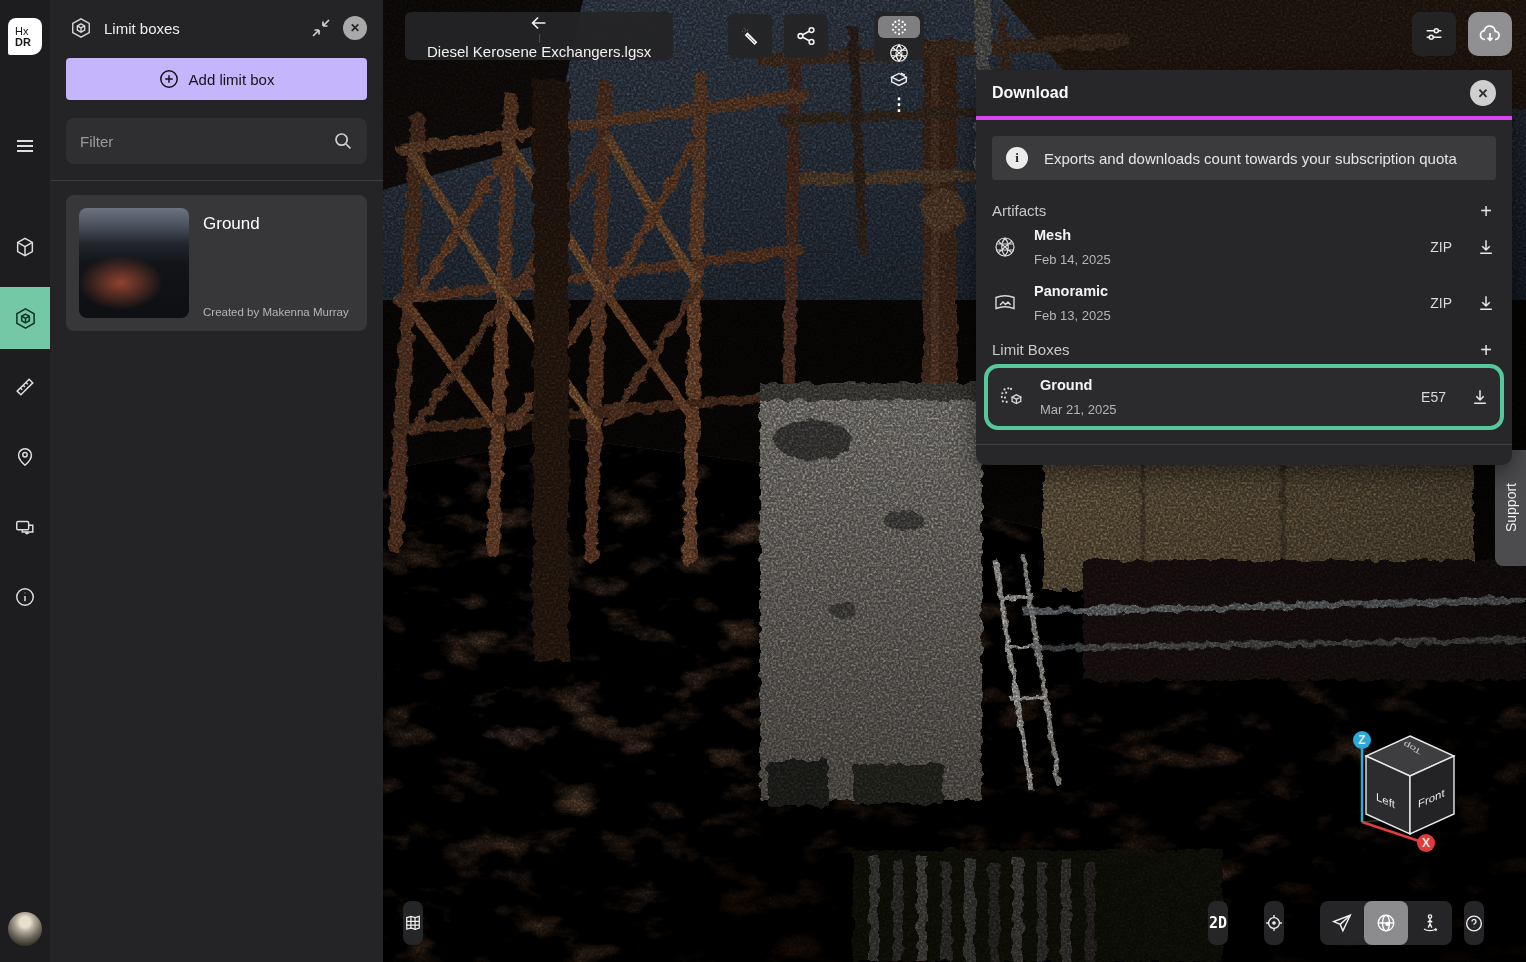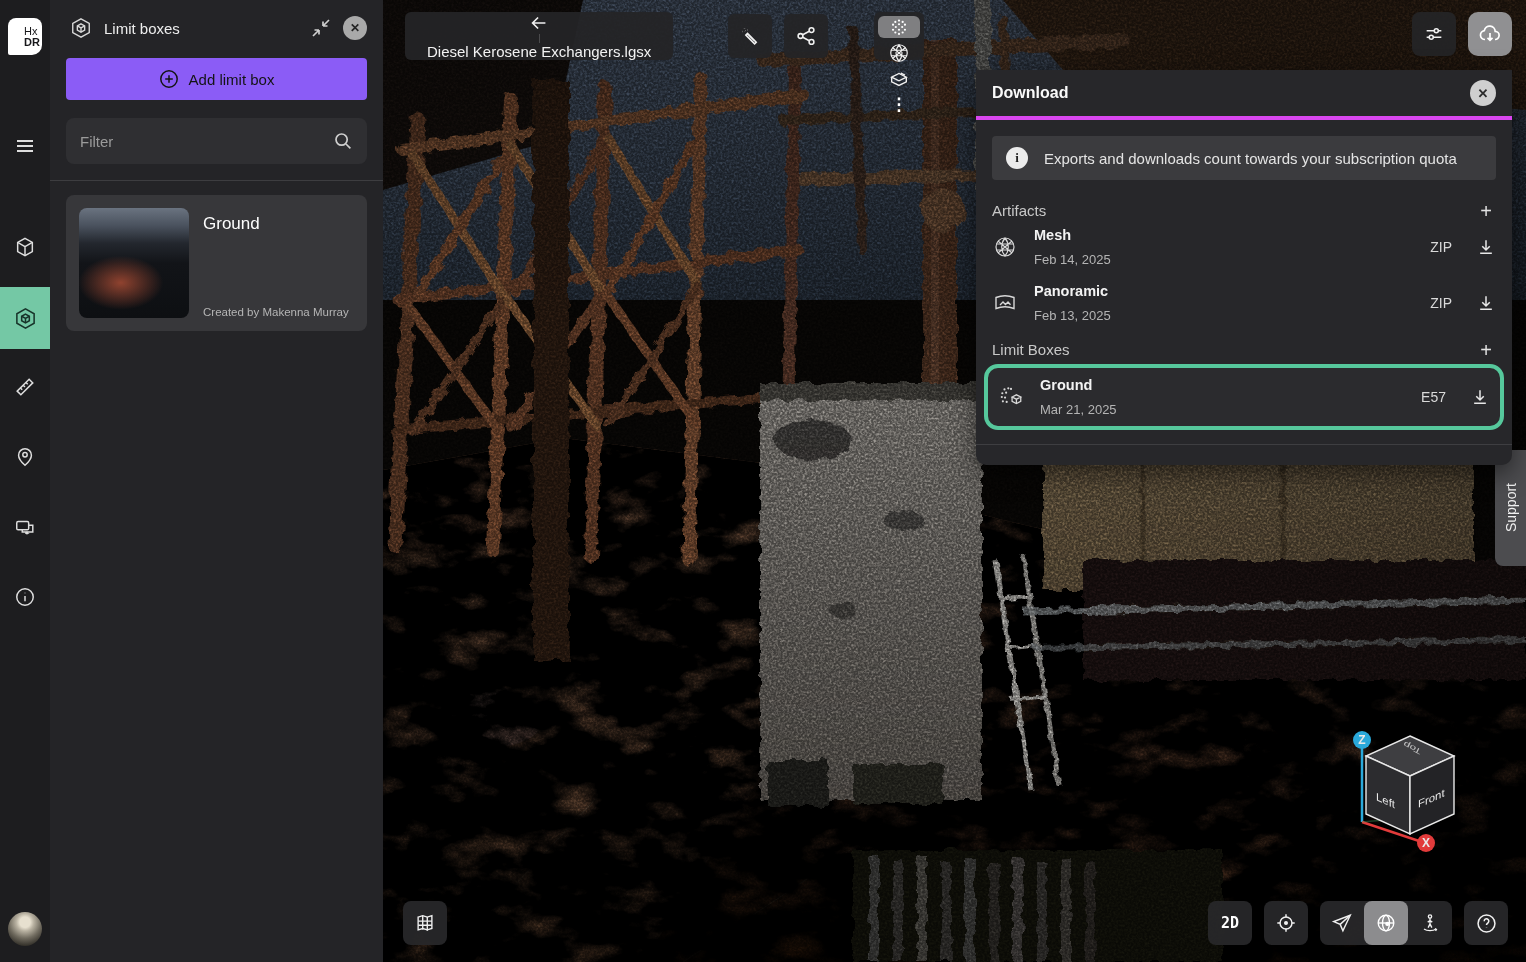--- a/index.html
+++ b/index.html
@@ -3,36 +3,36 @@
 <meta charset="utf-8">
 <style>
   * { margin:0; padding:0; box-sizing:border-box; }
   html,body { width:1526px; height:962px; overflow:hidden; background:#0d0b09;
     font-family:"Liberation Sans", sans-serif; color:#e8e8e8; }
 
   
   #rail { position:absolute; left:0; top:0; width:50px; height:962px; background:#1d1d1f; z-index:20; }
   #rail .logo { position:absolute; left:8px; top:18px; width:34px; height:37px; background:#fff;
     border-radius:8px 8px 10px 2px; color:#17171a; font-size:11px; line-height:11px; font-weight:bold;
-    display:flex; flex-direction:column; justify-content:center; padding-left:16px; }
+    display:flex; flex-direction:column; justify-content:center; padding-left:7px; }
   #rail .logo .l1 { font-weight:normal; }
   .rail-item { position:absolute; left:0; width:50px; height:44px; display:flex; align-items:center; justify-content:center; cursor:pointer; }
   .rail-item.active { height:62px; background:#74c8a5; }
   .rail-item svg { stroke:#dedede; }
   .rail-item.active svg { stroke:#18342a; }
   #rail .avatar { position:absolute; left:8px; bottom:16px; width:34px; height:34px; border-radius:50%;
     background: radial-gradient(circle at 50% 30%, #e7e0cf 0 18%, #b9b2a2 30%, #6f6a5e 55%, #35322b 80%, #232119 100%); }
 
   
   #leftpanel { position:absolute; left:50px; top:0; width:333px; height:962px; background:#242427; z-index:15; }
   #lp-header { display:flex; align-items:center; gap:12px; padding:16px 16px 10px 20px; }
   #lp-title { font-size:15px; color:#ededed; flex:1; }
   .circle-btn { width:24px; height:24px; border-radius:50%; background:#a9a9a9; color:#242424;
     display:flex; align-items:center; justify-content:center; font-size:12px; font-weight:bold; cursor:pointer; }
-  #add-limit { margin:8px 16px 0; height:42px; background:#8b5cf6; border:none; border-radius:4px; width:301px;
+  #add-limit { margin:8px 16px 0; height:42px; background:#c4b5fd; border:none; border-radius:4px; width:301px;
     color:#141414; font-size:15px; display:flex; align-items:center; justify-content:center; gap:10px; cursor:pointer;
     font-family:"Liberation Sans", sans-serif; }
   #filterbox { margin:18px 16px 0; height:46px; background:#2f2f32; border-radius:8px; display:flex; align-items:center; padding:0 14px; }
   #filterbox input { flex:1; background:transparent; border:none; outline:none; color:#f9a8d4; font-size:15px;
     font-family:"Liberation Sans", sans-serif; }
   #filterbox input::placeholder { color:#9b9b9b; }
   #lp-divider { height:1px; background:#3d3d40; margin-top:16px; }
   #cards { padding:14px 16px; display:flex; flex-direction:column; gap:10px; }
   .card { background:#37373a; border-radius:8px; padding:13px; display:flex; gap:14px; height:136px; cursor:pointer; }
   .thumb { width:110px; height:110px; border-radius:8px; flex:none; }
@@ -92,21 +92,21 @@
   #orig-link { display:flex; align-items:center; gap:14px; margin-top:16px; cursor:pointer; }
   #orig-link span { font-size:15px; color:#f5f5f5; }
 
   
   #support { position:absolute; right:0; top:450px; width:31px; height:116px; background:#4c4c4f; z-index:8;
     border-radius:8px 0 0 8px; display:flex; align-items:center; justify-content:center; cursor:pointer; }
   #support span { writing-mode:vertical-rl; transform:rotate(180deg); font-size:14px; color:#f0f0f0; }
 
   
   .bc { position:absolute; top:901px; z-index:25; }
-  .darkbtn { width:44px; height:44px; border-radius:8px; background:rgba(40,40,42,.92); display:flex; align-items:center; justify-content:center; cursor:pointer; }
+  .darkbtn { width:20px; height:44px; border-radius:8px; background:rgba(40,40,42,.92); display:flex; align-items:center; justify-content:center; cursor:pointer; }
   #gridbtn { left:403px; }
   #btn2d { left:1208px; color:#fff; font-weight:bold; font-size:15px; font-family:"DejaVu Sans Mono",monospace; }
   #targetbtn { left:1264px; }
   #navgroup { left:1320px; width:132px; height:44px; border-radius:8px; background:rgba(40,40,42,.92); display:flex; }
   #navgroup .vg-btn { width:44px; height:44px; border-radius:8px; }
   #navgroup .vg-btn.active { background:#8c8c8e; }
   #helpbtn { left:1464px; color:#fff; }
 
   
   #navcube { position:absolute; left:1340px; top:722px; z-index:22; }

